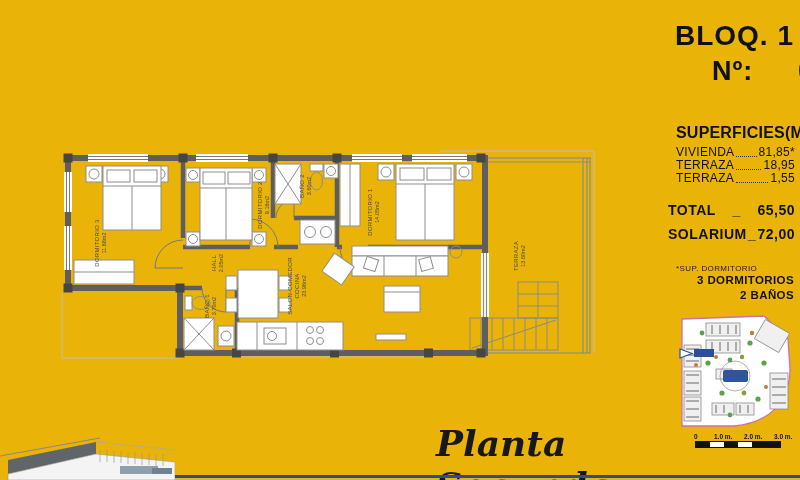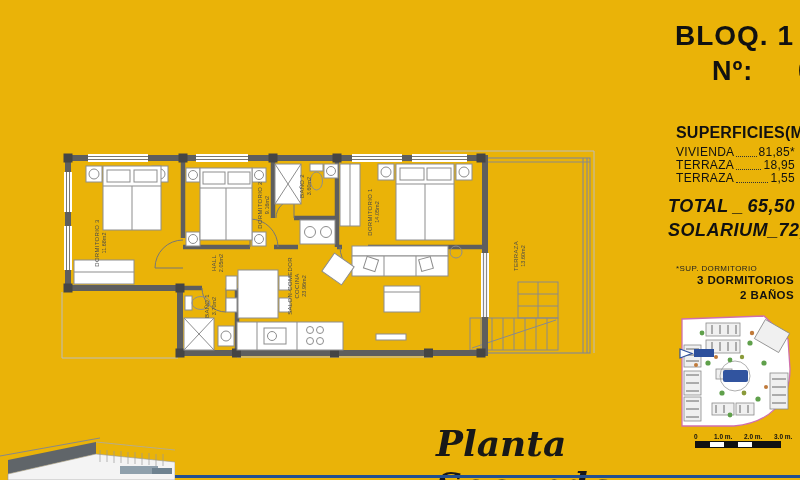--- a/index.html
+++ b/index.html
@@ -8,21 +8,21 @@
   .abs{position:absolute;}
   
   .bloq{left:672px;top:20px;width:122px;text-align:right;font-size:28px;font-weight:bold;letter-spacing:1px;}
   .unit-row{left:712px;top:56px;width:118px;display:flex;justify-content:space-between;
             font-size:27px;font-weight:bold;letter-spacing:1px;text-align:center;}
   .surf-title{left:676px;top:124px;width:120px;font-size:16px;font-weight:bold;letter-spacing:.2px;}
   .surf-rows{left:676px;top:146px;width:119px;}
   .surf-row{display:flex;align-items:flex-end;font-size:12px;font-weight:normal;letter-spacing:.3px;height:13px;}
   .surf-row .leader{flex:1;border-bottom:1.5px dotted #333;margin:0 2px 2px 2px;}
   .totals{left:668px;top:194px;width:127px;}
-  .total-row{display:flex;align-items:center;font-size:18px;font-weight:bold;letter-spacing:.5px;height:24px;font-style:italic;}
+  .total-row{display:flex;align-items:flex-end;font-size:14px;font-weight:bold;letter-spacing:.5px;height:24px;}
   .total-row .sep{flex:1;text-align:center;}
   .footnote{left:676px;top:264px;font-size:8px;letter-spacing:.4px;color:#222;}
   .features{left:672px;top:273px;width:122px;text-align:right;font-size:11.5px;font-weight:bold;letter-spacing:.4px;line-height:15px;}
   
   .room-label{transform:translate(-50%,-50%) rotate(-90deg);text-align:center;color:#4a4a4a;
               white-space:nowrap;line-height:1.15;}
   .room-label .rname{display:block;font-size:6px;letter-spacing:.3px;white-space:pre-line;}
   .room-label .rarea{display:block;font-size:5.5px;}
   
   .scalebar{left:692px;top:433px;width:104px;height:16px;}

